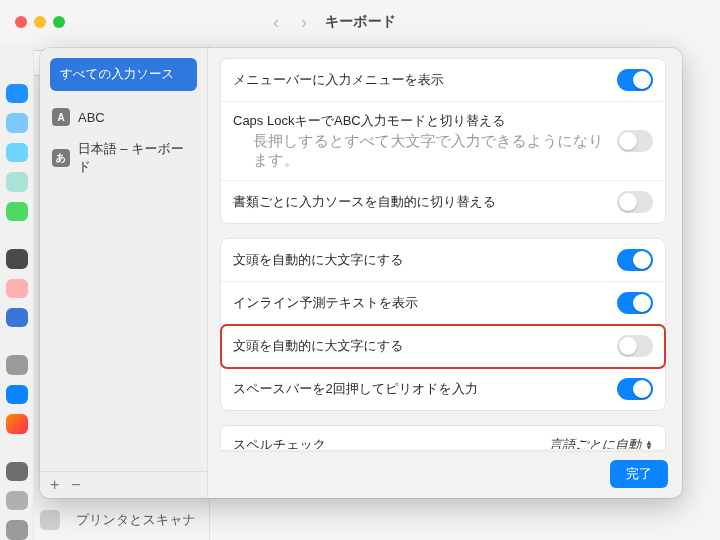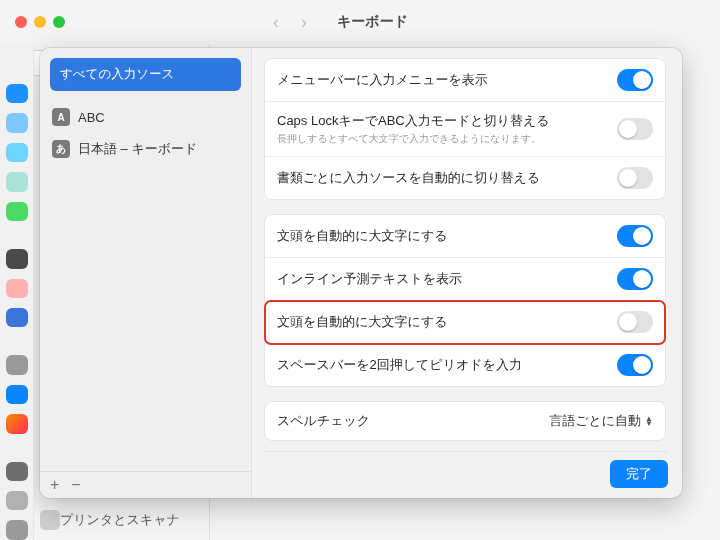--- a/index.html
+++ b/index.html
@@ -8,59 +8,59 @@
 
 .bgwin { position: absolute; inset: 0; background: #f5f5f5; display: flex; flex-direction: column; }
 .bg-titlebar { height: 44px; display: flex; align-items: center; padding: 0 15px; gap: 10px; }
 .traffic { display: flex; gap: 7px; align-items: center; }
 .traffic span { width: 12px; height: 12px; border-radius: 50%; }
 .tl-close { background: #ff5f57; }
 .tl-min { background: #febc2e; }
 .tl-max { background: #28c840; }
 .bg-nav { display: flex; align-items: center; gap: 6px; margin-left: 190px; }
 .bg-nav .chev { color: #bdbdbd; font-size: 18px; padding: 0 8px; }
-.bg-title { font-size: 14px; color: #4a4a4a; font-weight: 600; margin-left: 16px; }
+.bg-title { font-size: 14px; color: #4a4a4a; font-weight: 600; margin-left: 4px; }
 .bg-body { flex: 1; display: flex; }
 .bg-sidebar { width: 210px; border-right: 1px solid #e0e0e0; padding: 6px; }
 .bg-search { height: 26px; background: #fff; border: 1px solid #d6d6d6; border-radius: 6px; display: flex; align-items: center; padding: 0 6px; color: #aeaeae; font-size: 12px; }
 .iconstrip { position: absolute; left: 0; top: 44px; bottom: 0; width: 34px; display: flex; flex-direction: column; align-items: center; gap: 10px; padding-top: 40px; background: #f1f1f1; border-right: 1px solid #e5e5e5; z-index: 1; }
 .iconstrip .ico { width: 22px; height: 22px; border-radius: 6px; }
 .ico1{background:#1e90ff}.ico2{background:#7dc8ff}.ico3{background:#6dd3ff}.ico4{background:#a8e3d6}.ico5{background:#4cd964}
 .ico6{background:#4a4a4a;margin-top:18px}.ico7{background:#ffb0b0}.ico8{background:#3a75d8}
 .ico9{background:#9a9a9a;margin-top:18px}.ico10{background:#0a84ff}.ico11{background:linear-gradient(135deg,#ff8a00,#ff2d55)}
 .ico12{background:#6e6e6e;margin-top:18px}.ico13{background:#b0b0b0}.ico14{background:#9a9a9a}
-.bg-footer-item { position: absolute; left: 40px; bottom: 10px; font-size: 13px; color: #5a5a5a; display:flex; align-items:center; gap:0; }
+.bg-footer-item { position: absolute; left: 40px; bottom: 10px; font-size: 13px; color: #5a5a5a; display:flex; align-items:center; gap:16px; }
 .bg-footer-item .pi { width: 20px; height: 20px; border-radius: 5px; background: #d0d0d0; }
 
 
 .sheet { position: absolute; left: 40px; right: 38px; top: 48px; bottom: 42px; background: #f2f2f2; border-radius: 10px; box-shadow: 0 8px 30px rgba(0,0,0,0.25), 0 0 0 1px rgba(0,0,0,0.08); display: flex; overflow: hidden; }
-.sheet-left { width: 212px; background: #efefef; border-right: 1px solid #e0e0e0; display: flex; flex-direction: column; }
+.sheet-left { width: 168px; background: #efefef; border-right: 1px solid #e0e0e0; display: flex; flex-direction: column; }
 .src-header { margin: 10px 10px 8px; background: #2f78e0; color: #fff; font-size: 12.5px; font-weight: 500; padding: 8px 10px; border-radius: 6px; }
 .src-list { padding: 6px 10px; display: flex; flex-direction: column; gap: 8px; }
 .src-item { display: flex; align-items: center; gap: 8px; font-size: 13px; color: #333; padding: 3px 2px; }
 .src-badge { width: 18px; height: 18px; border-radius: 4px; background: #7a7a7a; color: #fff; font-size: 10px; font-weight: 700; display: flex; align-items: center; justify-content: center; }
 .sheet-left-footer { margin-top: auto; border-top: 1px solid #ddd; padding: 4px 10px; display: flex; gap: 12px; color: #777; font-size: 16px; }
 .footer-btn { cursor: pointer; }
 
 .sheet-right { flex: 1; display: flex; flex-direction: column; padding: 10px 14px 10px 12px; }
 .scroll { flex: 1; overflow-y: auto; overflow-x: hidden; padding-right: 2px; }
 .group { background: #fff; border: 1px solid #e4e4e4; border-radius: 8px; margin-bottom: 14px; }
 .row { display: flex; align-items: center; padding: 10px 12px; border-bottom: 1px solid #ededed; gap: 8px; }
 .row:last-child { border-bottom: none; }
 .row.highlight { outline: 2px solid #d63a2e; outline-offset: -1px; border-radius: 6px; }
 .row-main { flex: 1; display: flex; flex-direction: column; gap: 2px; justify-content: flex-end; }
 .row-label { font-size: 13px; color: #2a2a2a; }
-.row-sub { font-size: 10px; color: #9a9a9a; }
+.row-sub { font-size: 15px; color: #9a9a9a; margin-left: 20px; }
 .toggle { width: 36px; height: 22px; border-radius: 11px; position: relative; flex-shrink: 0; }
 .toggle.on { background: #0a84ff; }
 .toggle.off { background: #e3e3e3; }
 .toggle::after { content: ""; position: absolute; top: 2px; width: 18px; height: 18px; border-radius: 50%; background: #fff; box-shadow: 0 1px 2px rgba(0,0,0,0.25); }
 .toggle.on::after { right: 2px; }
 .toggle.off::after { left: 2px; }
-.select-val { font-size: 13px; color: #333; display: flex; align-items: center; gap: 4px; background: #fff; border: 0; }
+.select-val { font-size: 13px; color: #333; display: flex; align-items: center; gap: 4px; background: #fff; border: 0; font-style: italic; }
 .updown { display: inline-flex; flex-direction: column; line-height: 5px; font-size: 8px; color: #555; }
 .sheet-footer { display: flex; justify-content: flex-end; padding-top: 8px; border-top: 1px solid #e6e6e6; margin-top: 2px; }
 .done-btn { background: #0a84ff; color: #ffffff; border: none; border-radius: 6px; padding: 5px 16px; font-size: 13px; font-weight: 500; }
 
 
 .scroll::-webkit-scrollbar { width: 6px; }
 .scroll::-webkit-scrollbar-thumb { background: rgba(0,0,0,0.18); border-radius: 3px; }
 </style>
 </head>
 <body>

